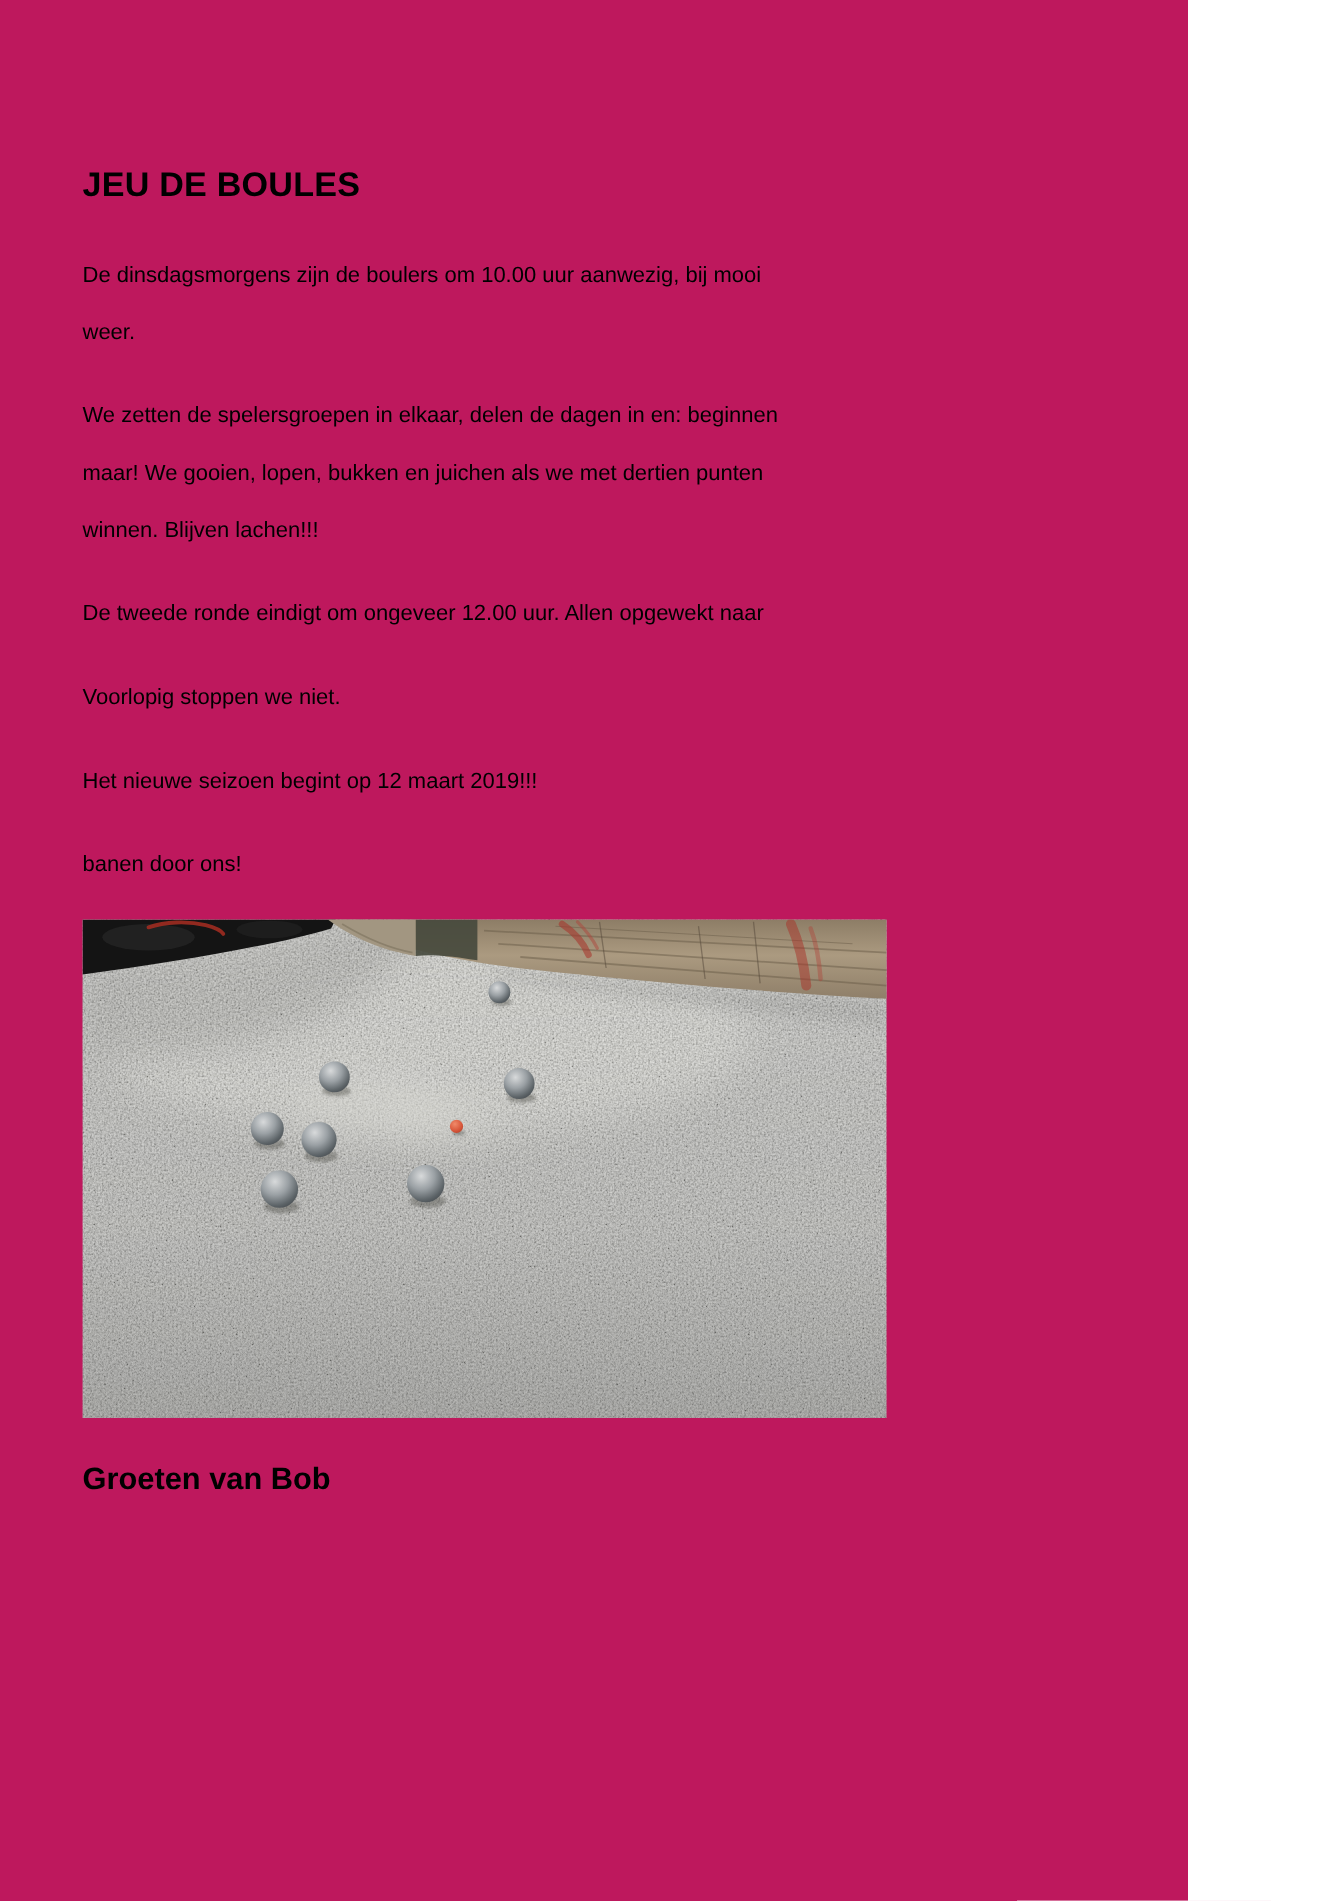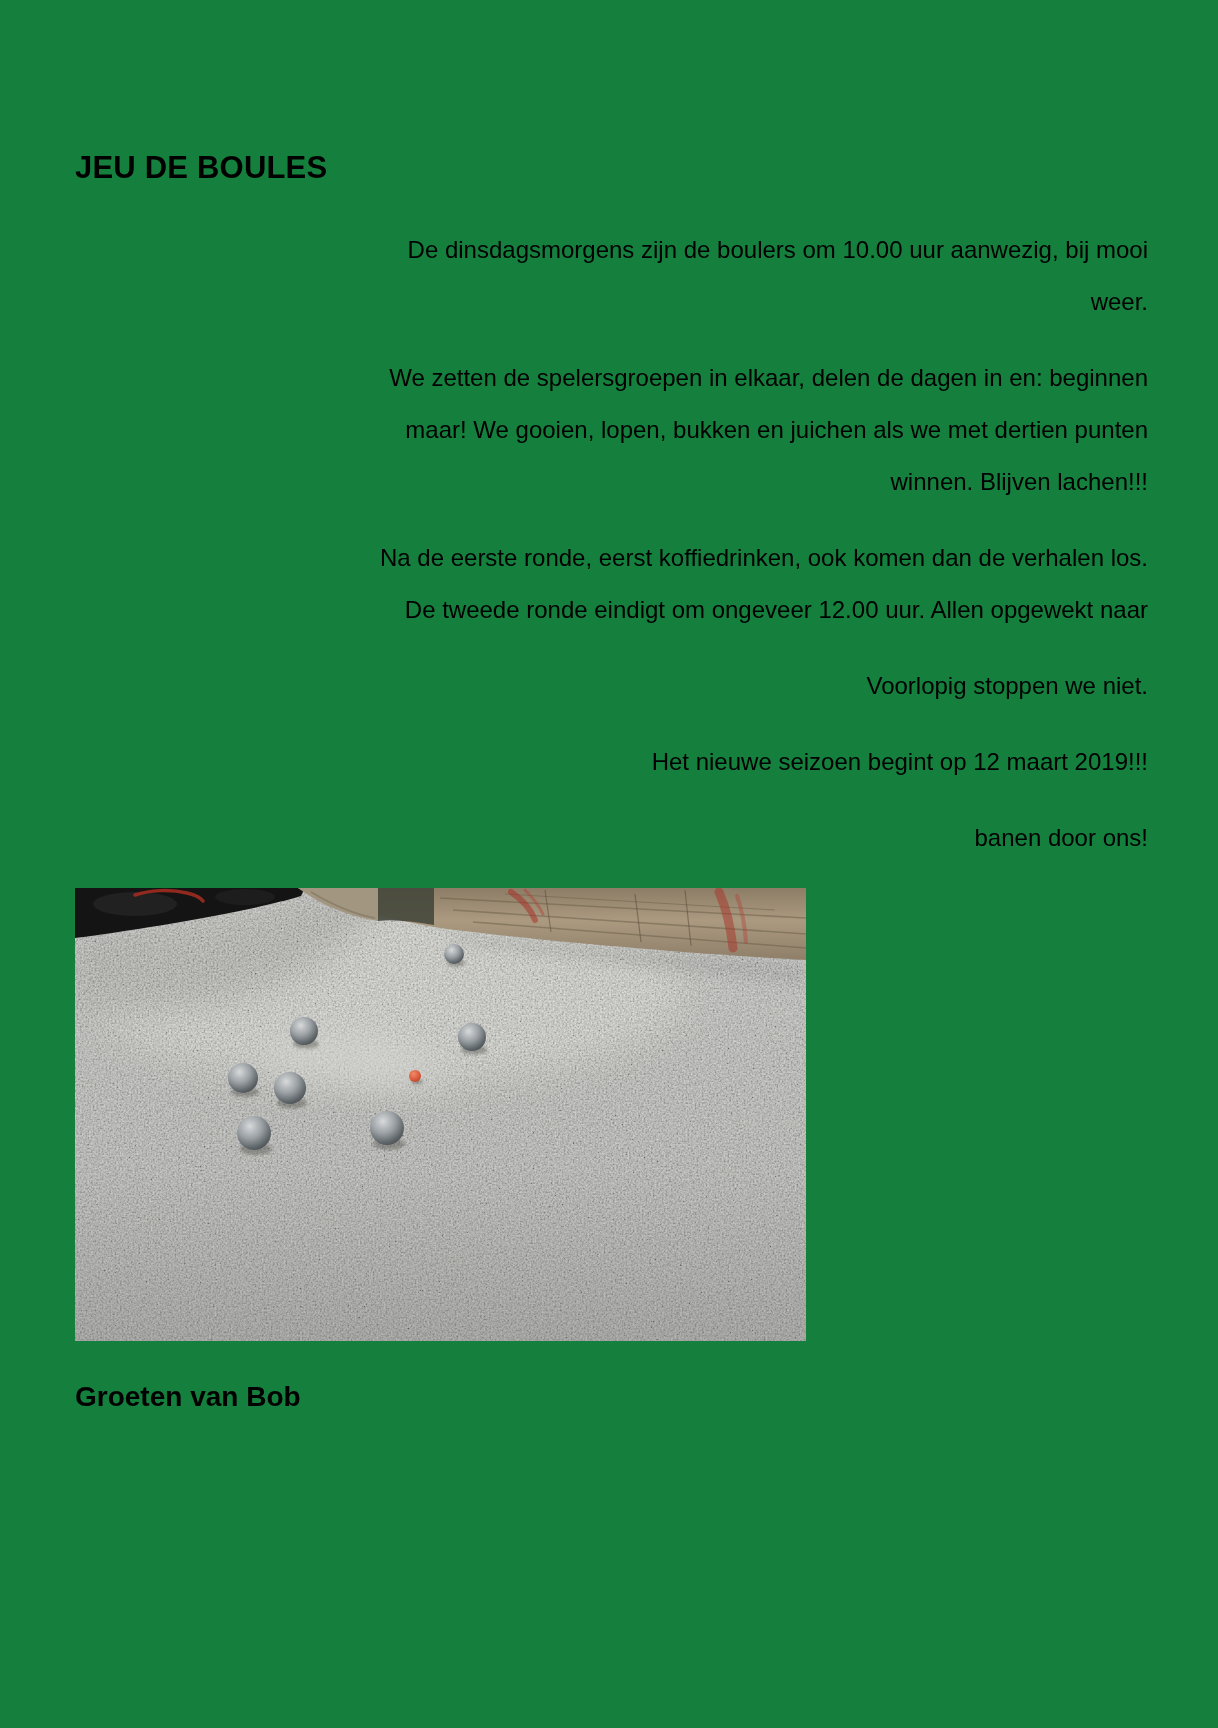--- a/index.html
+++ b/index.html
@@ -1,30 +1,30 @@
 <!DOCTYPE html>
 <html><head>
 <meta charset="utf-8">
 <style>
   html,body{margin:0;padding:0;background:#ffffff;}
   .page{
     position:relative;
-    width:1218px;height:1728px;
-    background:#15803d;
+    width:1080px;height:1728px;
+    background:#be185d;
     color:#000;
     font-family:"Liberation Sans","DejaVu Sans",sans-serif;
     box-sizing:border-box;
     padding:148px 70px 0 75px;
     overflow:hidden;
   }
   .doc-title{
     font-size:31px;line-height:40px;font-weight:700;
     margin:0 0 36px 0;letter-spacing:.2px;
   }
-  .body-par{font-size:24px;line-height:52px;margin:0 0 24px 0;text-align:right;}
+  .body-par{font-size:20px;line-height:52px;margin:0 0 24px 0;}
   .ln{display:block;white-space:nowrap;}
   .photo-fig{margin:22px 0 0 0;width:731px;height:453px;}
   .photo-fig svg{display:block;}
   .closing-par{font-size:28px;line-height:52px;margin:30px 0 0 0;font-weight:bold;}
 </style>
 </head>
 <body>
 
 <main class="page">
 
@@ -35,21 +35,20 @@
     <span class="ln">weer.</span>
   </p>
 
   <p class="body-par">
     <span class="ln">We zetten de spelersgroepen in elkaar, delen de dagen in en: beginnen</span>
     <span class="ln">maar! We gooien, lopen, bukken en juichen als we met dertien punten</span>
     <span class="ln">winnen. Blijven lachen!!!</span>
   </p>
 
   <p class="body-par">
-    <span class="ln">Na de eerste ronde, eerst koffiedrinken, ook komen dan de verhalen los.</span>
     <span class="ln">De tweede ronde eindigt om ongeveer 12.00 uur. Allen opgewekt naar</span>
   </p>
 
   <p class="body-par">
     <span class="ln">Voorlopig stoppen we niet.</span>
   </p>
 
   <p class="body-par">
     <span class="ln">Het nieuwe seizoen begint op 12 maart 2019!!!</span>
   </p>

